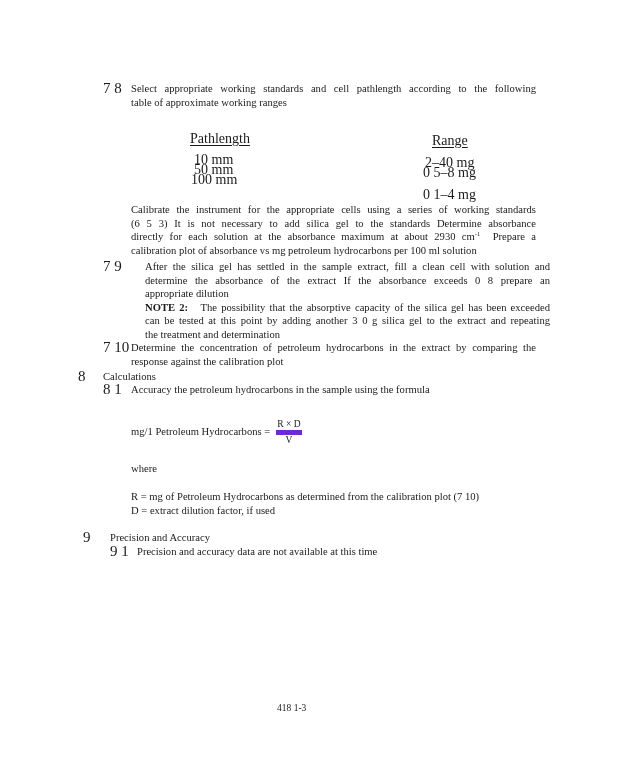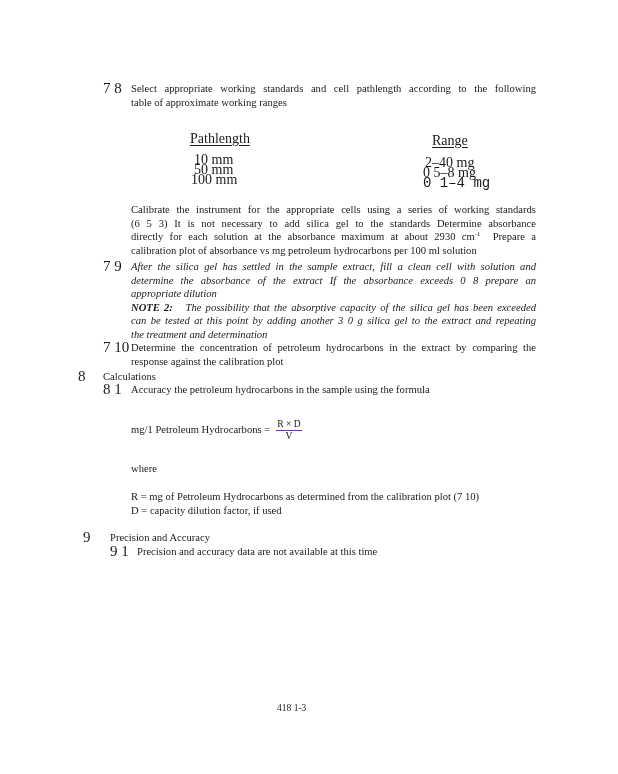--- a/index.html
+++ b/index.html
@@ -11,21 +11,21 @@
     .page { position: absolute; inset: 0; }
     .p { position: absolute; font-family: "Liberation Serif", serif; font-size: 10.6px; line-height: 13.6px; }
     .num { position: absolute; font-family: "Liberation Serif", serif; font-size: 15px; line-height: 13.6px; }
     .line { display: block; white-space: nowrap; }
     .jline { display: block; text-align: justify; text-align-last: justify; }
     .th { font-size: 14px; text-decoration: underline; text-underline-offset: 2px; }
     .td { font-size: 14px; line-height: 10.5px; }
     .bold { font-weight: bold; }
     sup { font-size: 6.5px; vertical-align: 4px; line-height: 0; }
     .frac { display: inline-flex; flex-direction: column; align-items: center; vertical-align: middle; margin-left: 6px; }
-    .frac .top { font-size: 9.5px; line-height: 10px; border-bottom: 1px solid #6d28d9; padding: 0 1px 1px 1px; }
+    .frac .top { font-size: 9.5px; line-height: 10px; border-bottom: 5px solid #6d28d9; padding: 0 1px 1px 1px; }
     .frac .bot { font-size: 9.5px; line-height: 10px; }
   </style>
 </head>
 <body>
 
 <div class="page">
 
   <span class="num" style="left:103px; top:82px;">7 8</span>
   <div class="p" style="left:131px; top:82px; width:405px;">
     <span class="jline">Select appropriate working standards and cell pathlength according to the following</span>
@@ -35,32 +35,32 @@
   <div>
     <span class="p th" style="left:190px; top:132px;">Pathlength</span>
     <span class="p th" style="left:432px; top:134px;">Range</span>
 
     <div class="p td" style="left:194px; top:155px;"><span>10 mm</span></div>
     <div class="p td" style="left:194px; top:165px;"><span>50 mm</span></div>
     <div class="p td" style="left:191px; top:175px;"><span>100 mm</span></div>
 
     <div class="p td" style="left:425px; top:158px;"><span>2–40 mg</span></div>
     <div class="p td" style="left:423px; top:168px;"><span>0 5–8 mg</span></div>
-    <div class="p td" style="left:423px; top:178px;font-family:Liberation Mono, monospace;"><span>0 1–4 mg</span></div>
+    <div class="p td" style="left:423px; top:190px;"><span>0 1–4 mg</span></div>
   </div>
 
   <div class="p" style="left:131px; top:203px; width:405px;">
     <span class="jline">Calibrate the instrument for the appropriate cells using a series of working standards</span>
     <span class="jline">(6 5 3)  It is not necessary to add silica gel to the standards  Determine absorbance</span>
     <span class="jline"><span>directly for each solution at the absorbance maximum at about 2930 cm</span><sup>-1</sup><span style="white-space:pre;">  Prepare a</span></span>
     <span class="line">calibration plot of absorbance vs  mg petroleum hydrocarbons per 100 ml solution</span>
   </div>
 
   <span class="num" style="left:103px; top:260px;">7 9</span>
-  <div class="p" style="left:131px; top:260px; width:405px;font-style:italic;">
+  <div class="p" style="left:145px; top:260px; width:405px;">
     <span class="jline">After the silica gel has settled in the sample extract, fill a clean cell with solution and</span>
     <span class="jline">determine the absorbance of the extract  If the absorbance exceeds 0 8 prepare an</span>
     <span class="line">appropriate dilution</span>
     <span class="jline"><span class="bold">NOTE 2:</span>&nbsp;&nbsp;&nbsp;<span>The possibility that the absorptive capacity of the silica gel has been exceeded</span></span>
     <span class="jline">can be tested at this point by adding another 3 0 g silica gel to the extract and repeating</span>
     <span class="line">the treatment and determination</span>
   </div>
 
   <span class="num" style="left:103px; top:341px;">7 10</span>
   <div class="p" style="left:131px; top:341px; width:405px;">
@@ -78,21 +78,21 @@
     <span>mg/1 Petroleum Hydrocarbons =</span>
     <span class="frac">
       <span class="top">R × D</span>
       <span class="bot">V</span>
     </span>
   </div>
 
   <span class="p" style="left:131px; top:462px;">where</span>
   <div class="p" style="left:131px; top:490px; white-space:nowrap;">
     <span class="line">R = mg of Petroleum Hydrocarbons as determined from the calibration plot (7 10)</span>
-    <span class="line">D = capacity dilution factor, if used</span>
+    <span class="line">D = extract dilution factor, if used</span>
   </div>
 
   <span class="num" style="left:83px; top:531px;">9</span>
   <span class="p" style="left:110px; top:531px;">Precision and Accuracy</span>
 
   <span class="num" style="left:110px; top:545px;">9 1</span>
   <span class="p" style="left:137px; top:545px; white-space:nowrap;">Precision and accuracy data are not available at this time</span>
 
   <span class="p" style="left:277px; top:702px; font-size:9.5px;">418 1-3</span>
 

